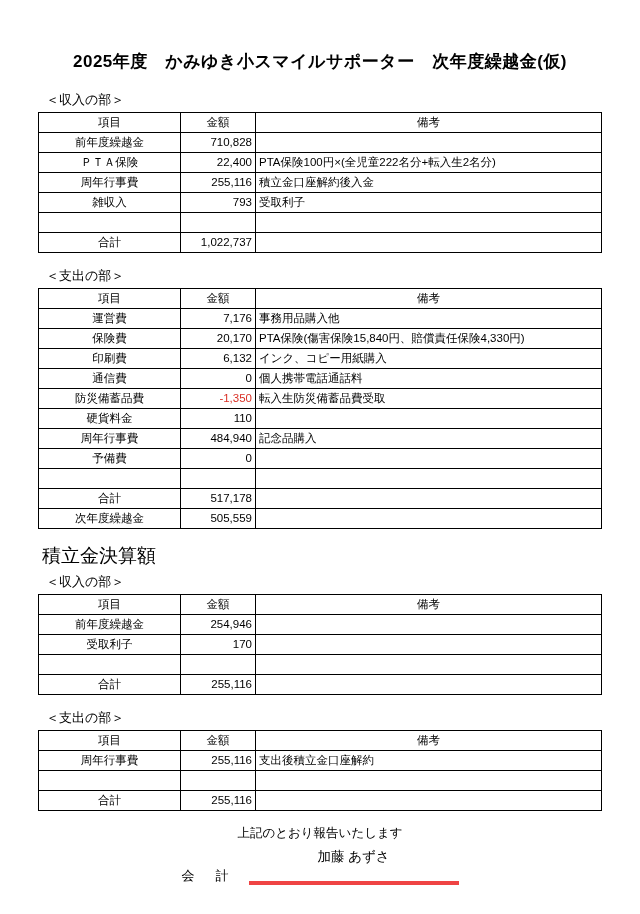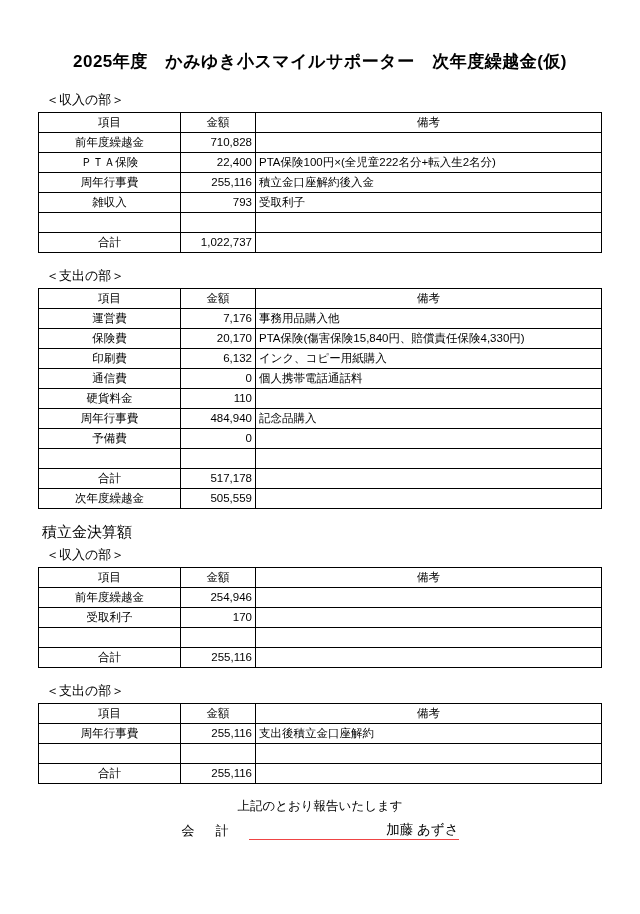--- a/index.html
+++ b/index.html
@@ -28,21 +28,21 @@
     font-weight: bold;
     letter-spacing: 0.5px;
     margin: 6px 0 18px 0;
     white-space: pre;
   }
   .section-label {
     font-size: 13px;
     margin: 0 0 3px 8px;
   }
   .big-label {
-    font-size: 15px;
+    font-size: 19px;
     margin: 0 0 4px 4px;
   }
   table.fin {
     border-collapse: collapse;
     width: 100%;
     table-layout: fixed;
     margin-bottom: 14px;
   }
   table.fin td, table.fin th {
     border: 1px solid #000000;
@@ -74,23 +74,23 @@
     align-items: flex-end;
     gap: 16px;
   }
   .sign-label {
     font-size: 13px;
     letter-spacing: 4px;
   }
   .sign-name {
     font-size: 13.5px;
     min-width: 210px;
-    text-align: right;
-    border-bottom: 1px solid #ef4444;
-    padding-bottom: 0;
+    text-align: center;
+    border-bottom: 4px solid #ef4444;
+    padding-bottom: 15px;
   }
 </style>
 </head>
 <body>
 
 <div class="page">
 
   <div class="doc-title">2025年度　かみゆき小スマイルサポーター　次年度繰越金(仮)</div>
 
   <div class="section-label">＜収入の部＞</div>
@@ -154,20 +154,25 @@
       </tr>
       <tr>
         <td class="col-item">印刷費</td>
         <td class="col-amt">6,132</td>
         <td class="col-note">インク、コピー用紙購入</td>
       </tr>
       <tr>
         <td class="col-item">通信費</td>
         <td class="col-amt">0</td>
         <td class="col-note">個人携帯電話通話料</td>
+      </tr>
+      <tr>
+        <td class="col-item">防災備蓄品費</td>
+        <td class="col-amt neg">-1,350</td>
+        <td class="col-note">転入生防災備蓄品費受取</td>
       </tr>
       <tr>
         <td class="col-item">硬貨料金</td>
         <td class="col-amt">110</td>
         <td class="col-note"></td>
       </tr>
       <tr>
         <td class="col-item">周年行事費</td>
         <td class="col-amt">484,940</td>
         <td class="col-note">記念品購入</td>

